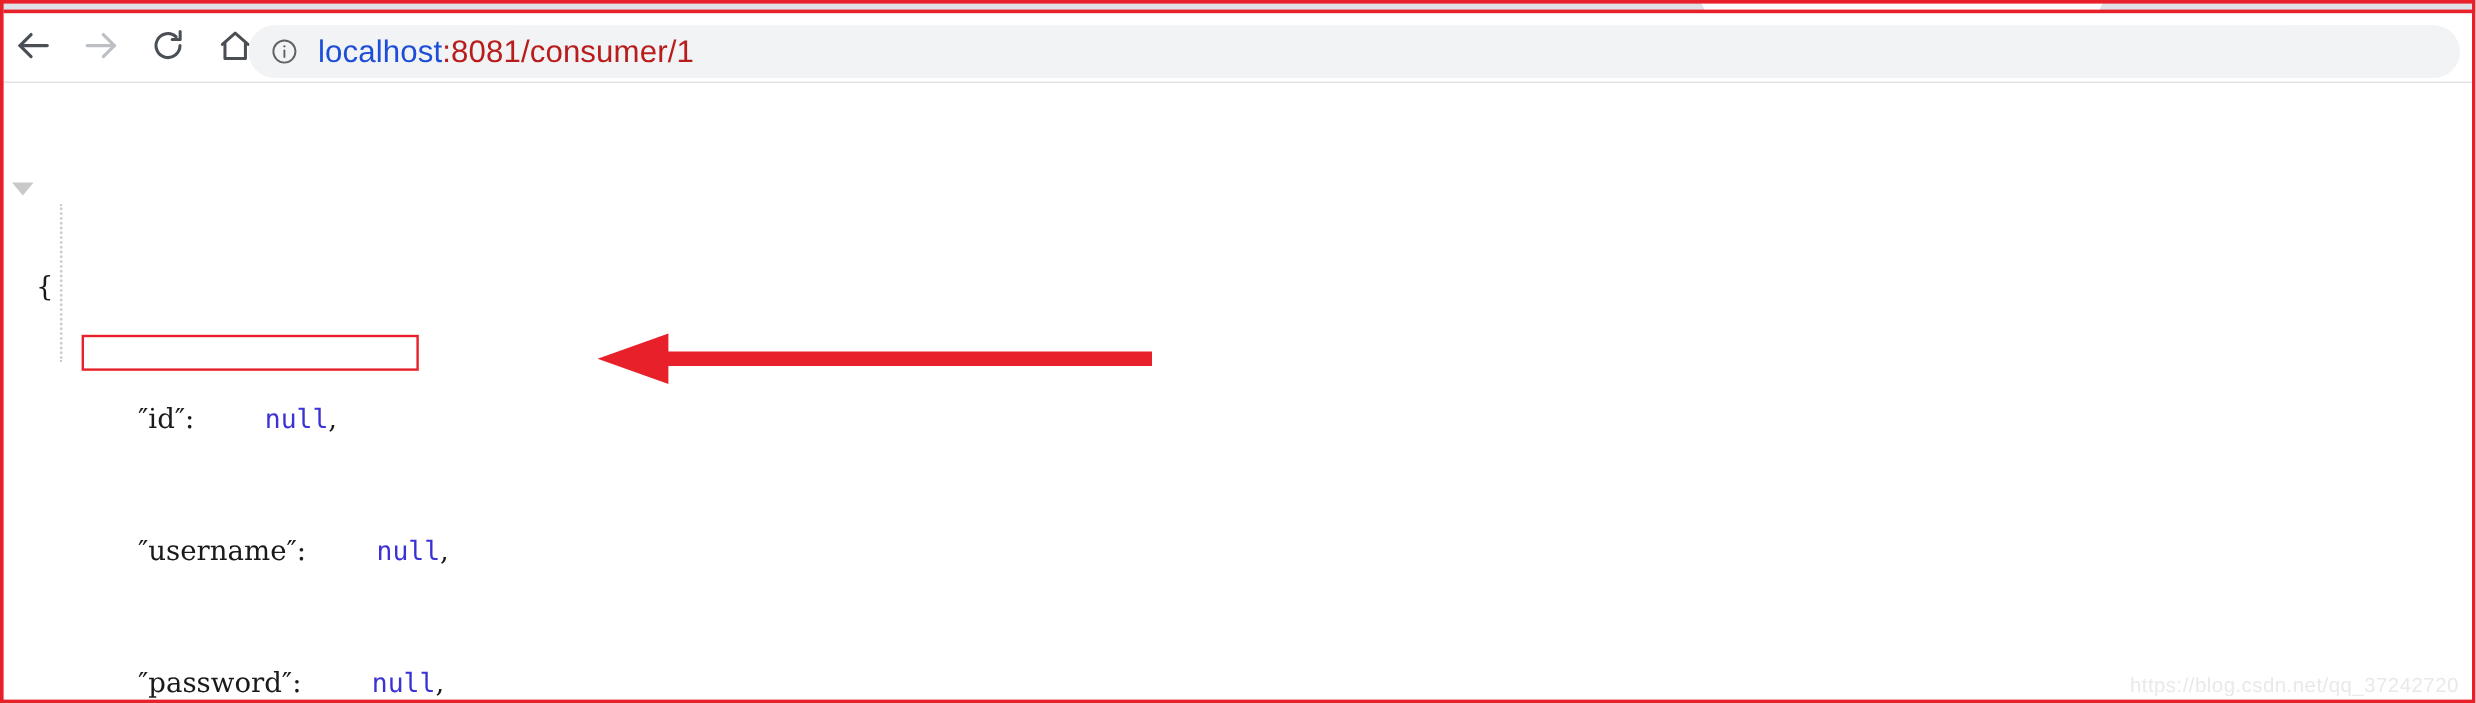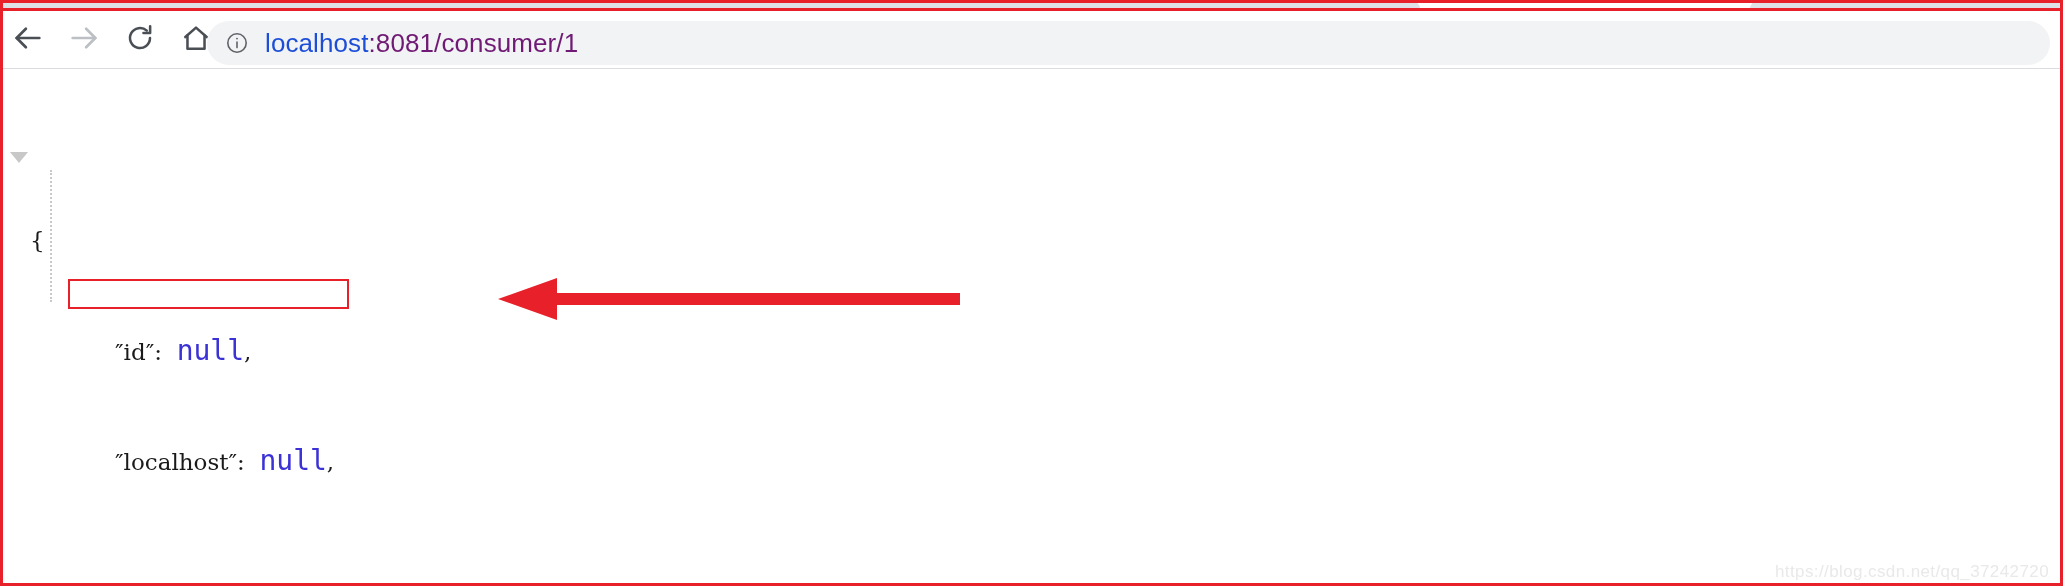--- a/index.html
+++ b/index.html
@@ -82,21 +82,21 @@
     margin-right: 16px;
     flex: none;
   }
   .url-text {
     font-family: "Liberation Sans", sans-serif;
     font-size: 26px;
     letter-spacing: 0.1px;
     white-space: nowrap;
   }
   .url-host { color: #1d4ed8; }
-  .url-rest { color: #701a75; }
+  .url-rest { color: #b91c1c; }
 
   
   .toolbar-separator {
     position: absolute;
     left: 3px;
     top: 68px;
     width: 2057px;
     height: 1px;
     background: #dadce0;
   }
@@ -135,21 +135,21 @@
     font-family: "DejaVu Serif", "Liberation Serif", serif;
     font-size: 23px;
     line-height: 27.5px;
     color: #222222;
     white-space: pre;
   }
   .jline { display: block; height: 27.5px; }
   .indent { display: inline-block; width: 38px; }
   .k-key   { color: #1a1a1a; margin-left: 47px; }
   .k-punct { color: #1a1a1a; }
-  .k-null  { color: #3b32d6; font-family: "DejaVu Sans Mono", "Liberation Mono", monospace; font-size: 28px; }
+  .k-null  { color: #3b32d6; font-family: "DejaVu Sans Mono", "Liberation Mono", monospace; font-size: 22px; margin-left: 44px; }
   .brace   { color: #1a1a1a; }
 
   
   .note-highlight {
     position: absolute;
     left: 68px;
     top: 209px;
     width: 281px;
     height: 30px;
     border: 2px solid #e8202a;
@@ -264,22 +264,23 @@
 
     <div class="collapse-triangle"></div>
     <div class="guide-line"></div>
 
     <div class="json-code">
 
       <span class="jline"><span class="brace">{</span></span>
 
       <span class="jline"><span class="indent"></span><span class="k-key">″id″:</span>  <span class="k-null">null</span><span class="k-punct">,</span></span>
 
-      <span class="jline"><span class="indent"></span><span class="k-key">″localhost″:</span>  <span class="k-null">null</span><span class="k-punct">,</span></span>
-
+      <span class="jline"><span class="indent"></span><span class="k-key">″username″:</span>  <span class="k-null">null</span><span class="k-punct">,</span></span>
+
+      <span class="jline"><span class="indent"></span><span class="k-key">″password″:</span>  <span class="k-null">null</span><span class="k-punct">,</span></span>
 
       
 
       
 
       
 
     </div>
 
     <div class="note-highlight"></div>

